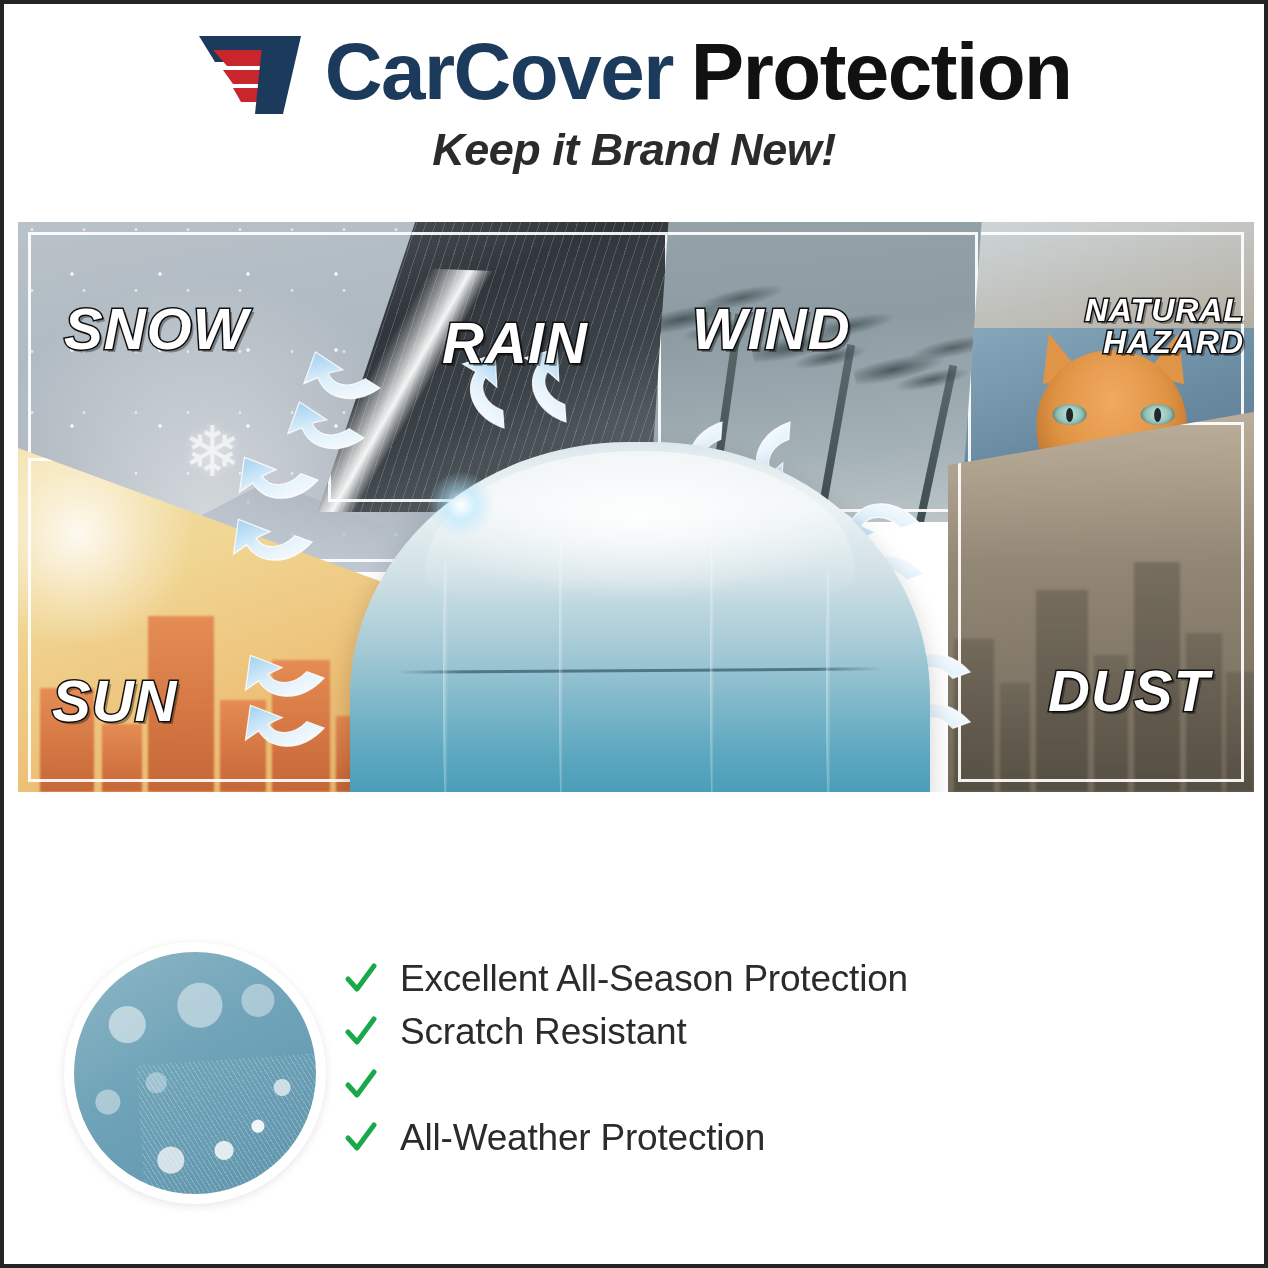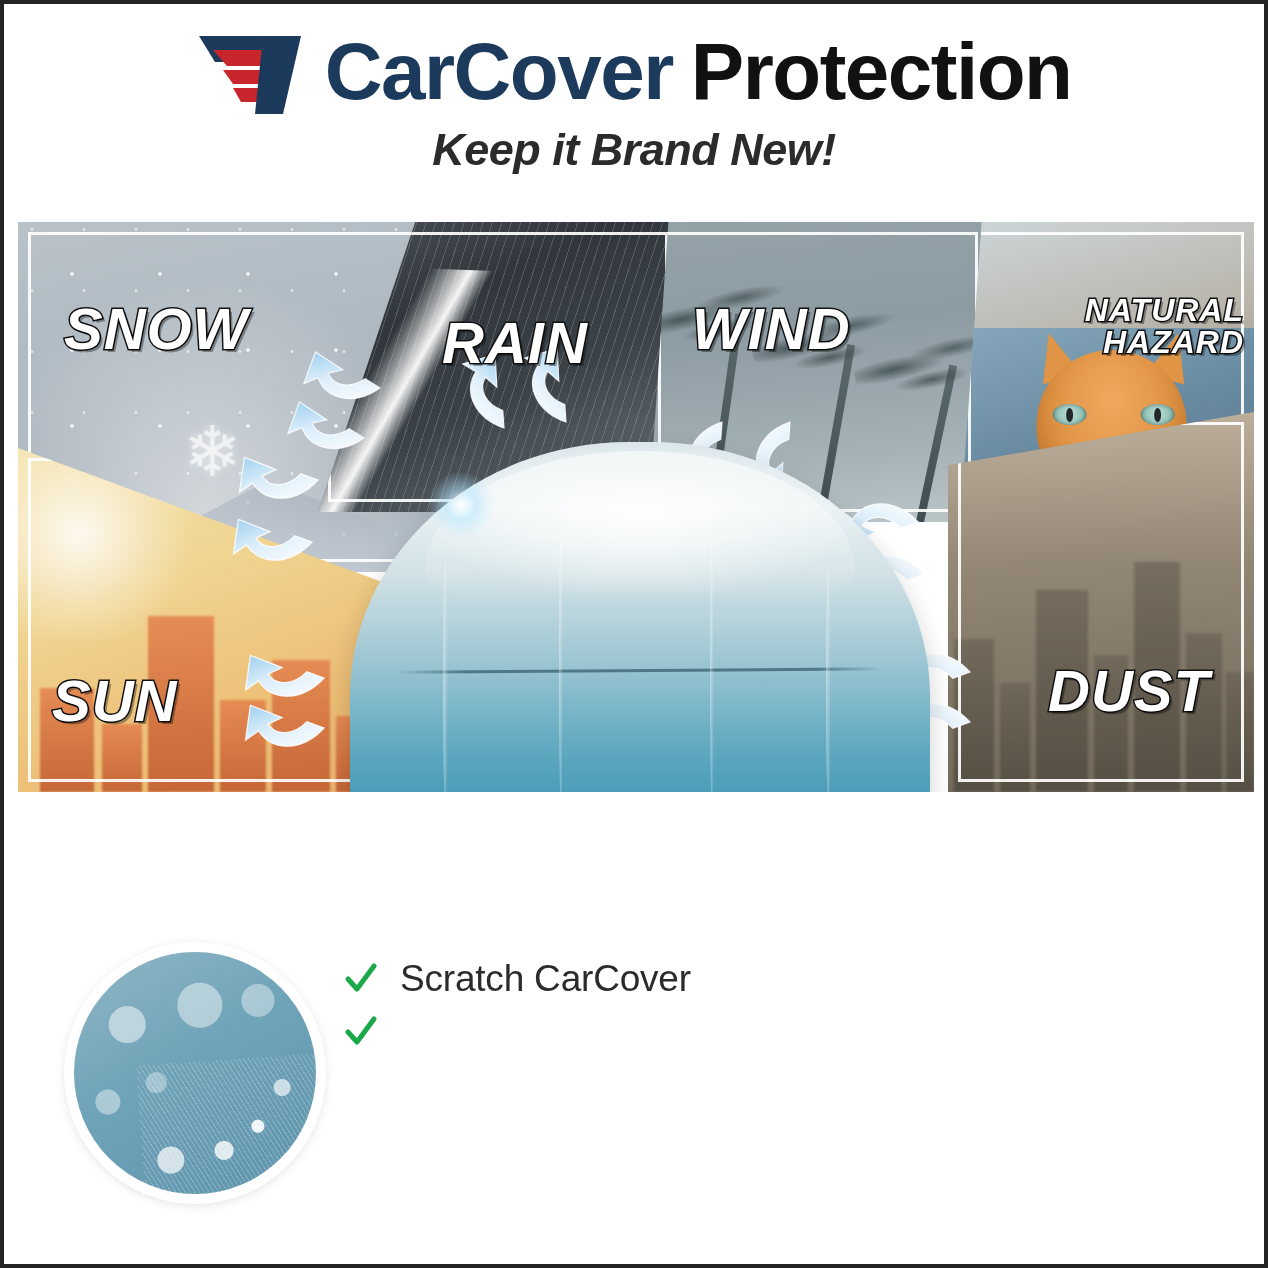--- a/index.html
+++ b/index.html
@@ -497,36 +497,52 @@
   <div class="bottom">
 
     <div class="swatch">
       <div class="swatch-img">
         <div class="swatch-weave"></div>
       </div>
     </div>
 
     <div class="features">
 
-
       <div class="frow">
         <span class="check">
           <svg width="34" height="34" viewBox="0 0 34 34">
             <path d="M4 17 L13 27 L30 4" fill="none" stroke="#1aa84a" stroke-width="5" stroke-linecap="round" stroke-linejoin="round"></path>
           </svg>
         </span>
-        <span class="ftext">Scratch CarCover</span>
+        <span class="ftext">Excellent All-Season Protection</span>
       </div>
 
       <div class="frow">
         <span class="check">
           <svg width="34" height="34" viewBox="0 0 34 34">
             <path d="M4 17 L13 27 L30 4" fill="none" stroke="#1aa84a" stroke-width="5" stroke-linecap="round" stroke-linejoin="round"></path>
           </svg>
         </span>
-      </div>
-
-
+        <span class="ftext">Scratch Resistant</span>
+      </div>
+
+      <div class="frow">
+        <span class="check">
+          <svg width="34" height="34" viewBox="0 0 34 34">
+            <path d="M4 17 L13 27 L30 4" fill="none" stroke="#1aa84a" stroke-width="5" stroke-linecap="round" stroke-linejoin="round"></path>
+          </svg>
+        </span>
+      </div>
+
+
+      <div class="frow">
+        <span class="check">
+          <svg width="34" height="34" viewBox="0 0 34 34">
+            <path d="M4 17 L13 27 L30 4" fill="none" stroke="#1aa84a" stroke-width="5" stroke-linecap="round" stroke-linejoin="round"></path>
+          </svg>
+        </span>
+        <span class="ftext">All-Weather Protection</span>
+      </div>
 
     </div>
   </div>
 
 </div>
 
 </body></html>

